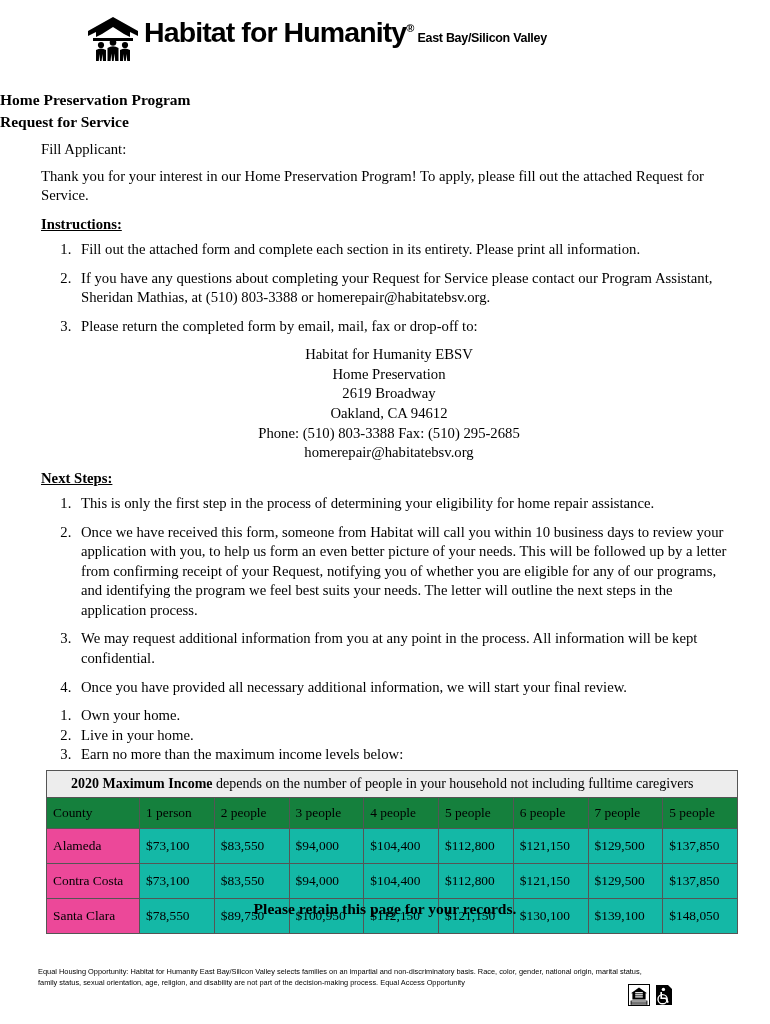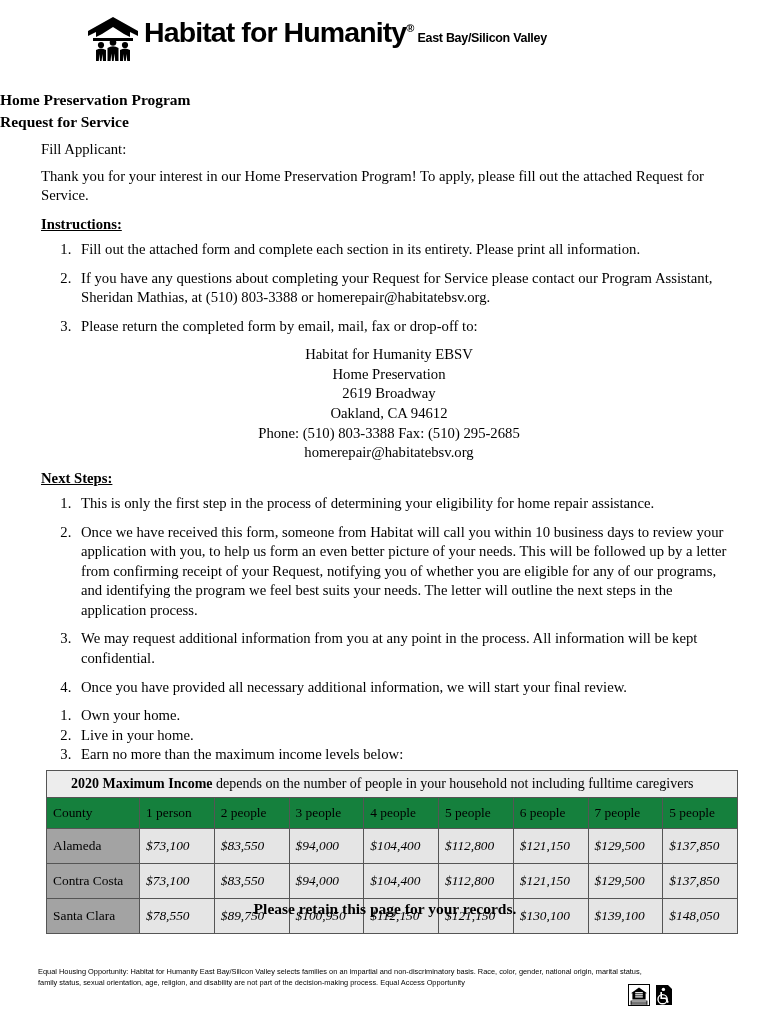--- a/index.html
+++ b/index.html
@@ -146,25 +146,24 @@
     background: #ededed;
     font-size: 14px;
     padding: 4px 24px !important;
   }
   .banner-cell b { font-weight: bold; }
   tr.colhead td {
     background: #15803d;
     height: 22px;
   }
   td.county {
-    background: #a3a3a3;
+    background: #ec4899;
   }
   td.val {
-    background: #e5e5e5;
-    font-style: italic;
+    background: #14b8a6;
   }
   tr.datarow td { height: 26px; }
   col.c0 { width: 93px; }
   col.cn { width: 74.75px; }
 
   
   .retain {
     position: absolute;
     top: 900px;
     left: 0;

